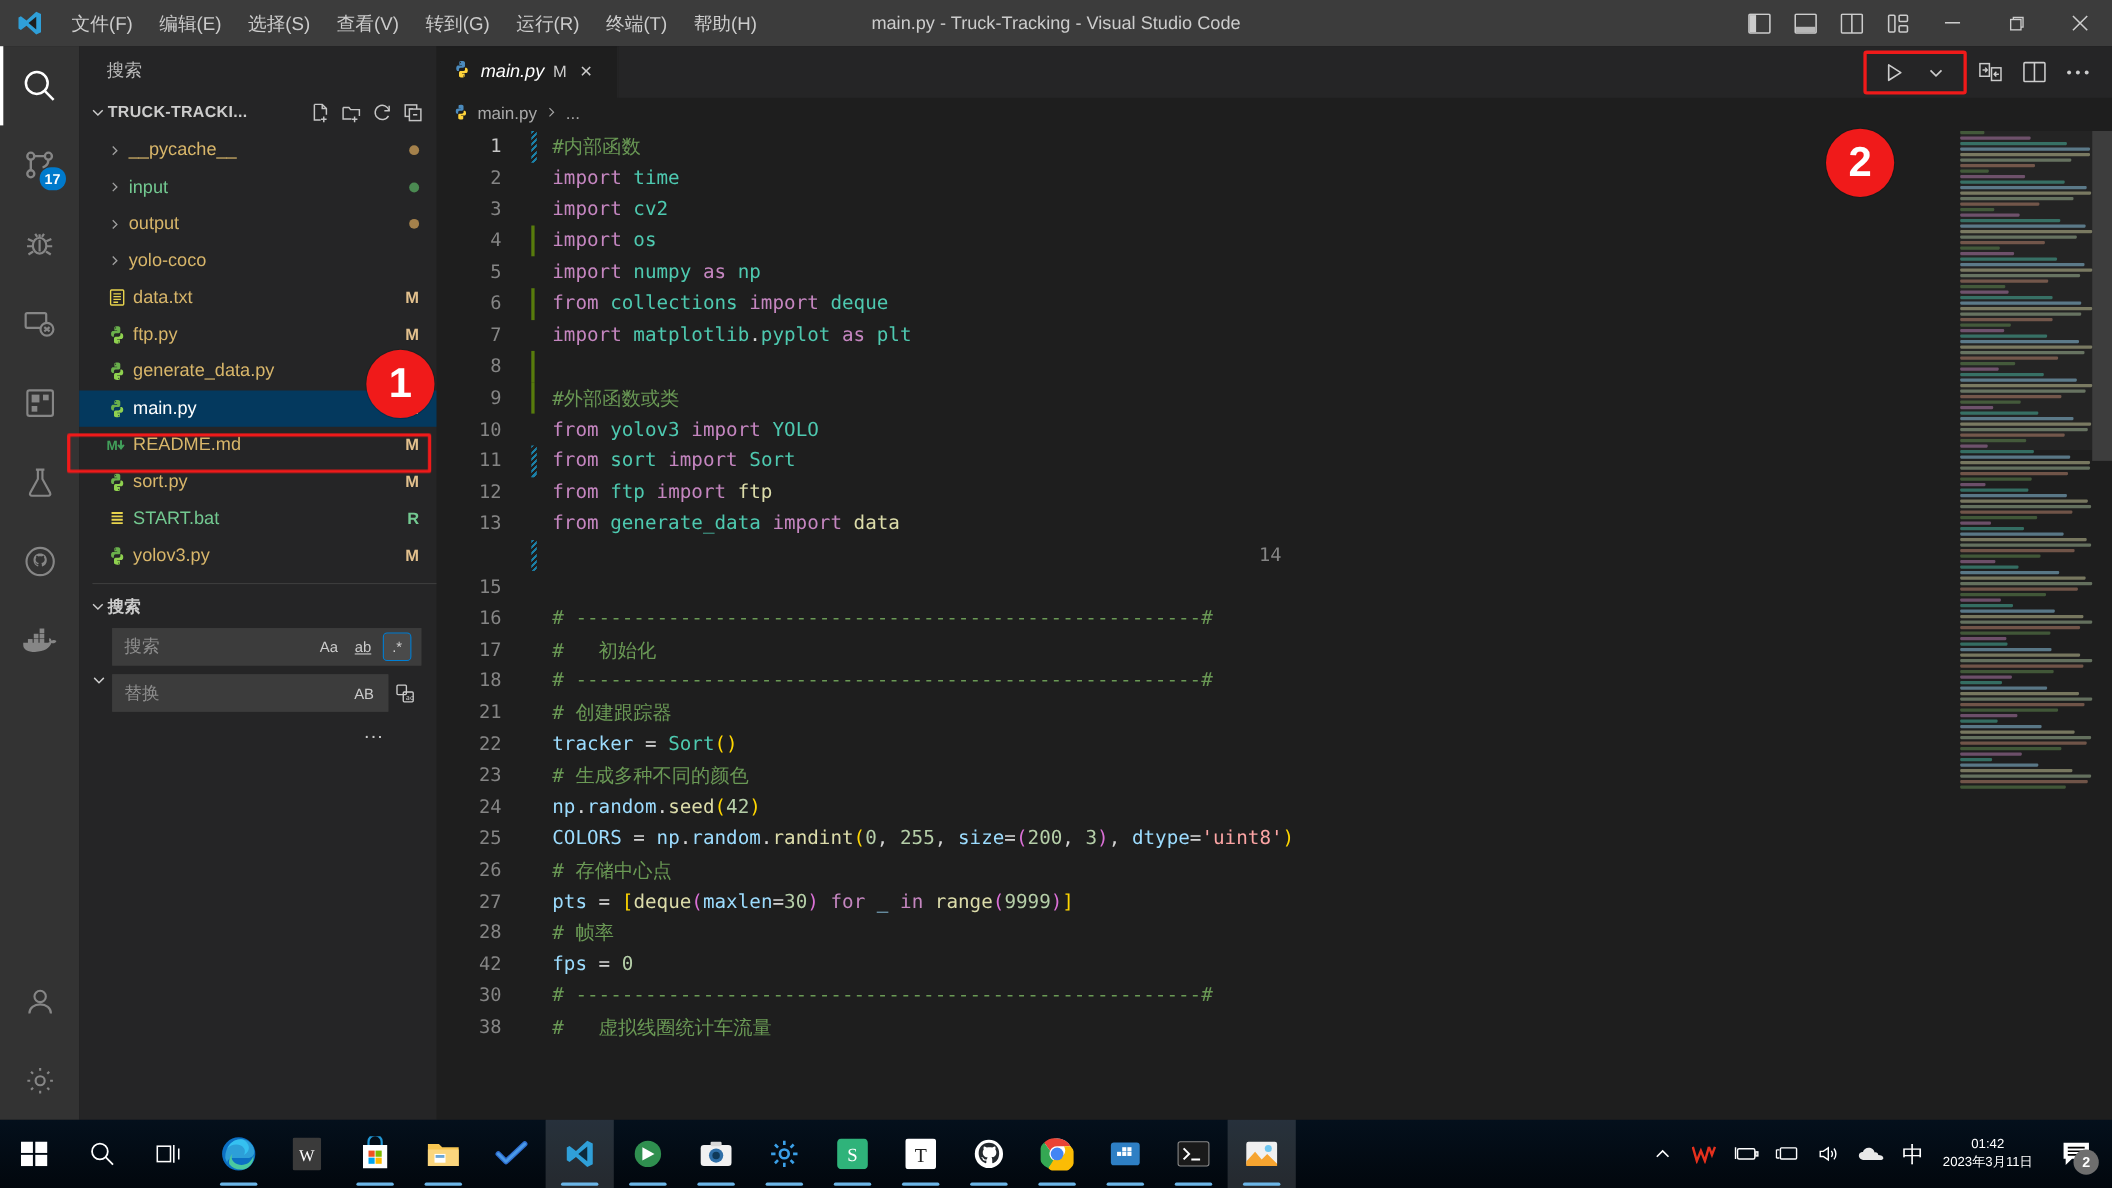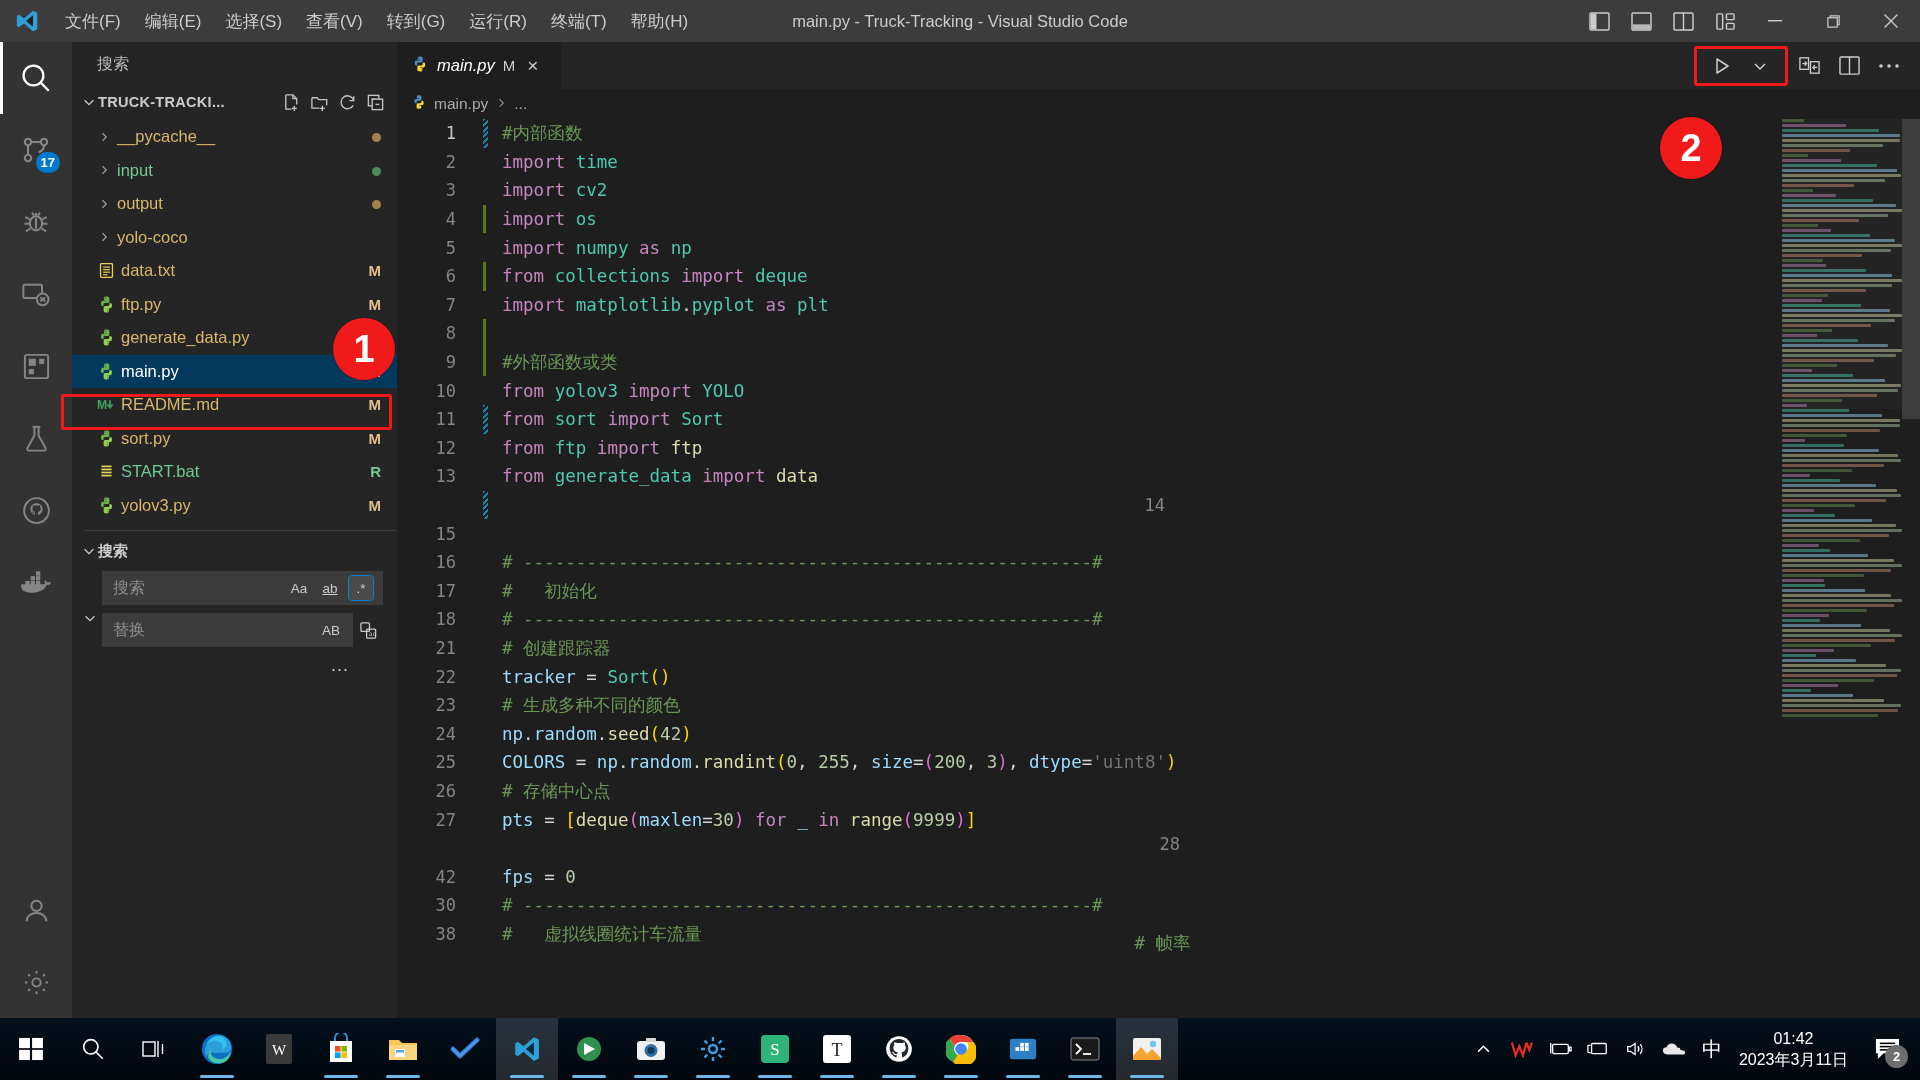--- a/index.html
+++ b/index.html
@@ -148,21 +148,21 @@
   .line.cur .ln { color: #c6c6c6; }
   .fold { width: 22px; flex: 0 0 22px; display: flex; align-items: center; justify-content: center; }
   .codetext { padding-left: 8px; }
   
   .k  { color: #c586c0; }  
   .mod{ color: #4ec9b0; }  
   .id { color: #9cdcfe; }  
   .fn { color: #dcdcaa; }  
   .cm { color: #6a9955; }  
   .num{ color: #b5cea8; }  
-  .str{ color: #737373; }  
+  .str{ color: #fca5a5; }  
   .op { color: #d4d4d4; }  
   .pn { color: #ffd700; }  
   .pn2{ color: #da70d6; }  
   .cls{ color: #4ec9b0; }
   .plain { color: #d4d4d4; }
 
   .chg-green { position: absolute; left: 86px; width: 3px; background: #587c0c; }
   .chg-blue  { position: absolute; left: 86px; width: 5px; }
   .chg-blue::after {
     content:""; position:absolute; inset:0;
@@ -199,21 +199,21 @@
     position: relative;
   }
   .tb-item.running::after {
     content: ""; position: absolute; bottom: 2px; left: 14px; right: 14px; height: 3px;
     background: #6cb6e8; border-radius: 2px;
   }
   .tb-item.active { background: rgba(255,255,255,0.14); }
   .tray { margin-left: auto; display: flex; align-items: center; height: 62px; padding-right: 6px; }
   .tray-ic { width: 38px; height: 62px; display: flex; align-items: center; justify-content: center; color: #ffffff; }
   .clock {
-    color: #ffffff; font-size: 16px; line-height: 1.32; text-align: center;
+    color: #ffffff; font-size: 12px; line-height: 1.32; text-align: center;
     padding: 0 12px 0 8px; display: flex; flex-direction: column; justify-content: center; height: 62px;
   }
   .notif { width: 54px; height: 62px; display: flex; align-items: center; justify-content: center; position: relative; }
   .notif-badge {
     position: absolute; right: 6px; bottom: 12px; width: 23px; height: 23px; border-radius: 50%;
     background: #6e6e6e; color: #ffffff; font-size: 13px; font-weight: bold;
     display: flex; align-items: center; justify-content: center;
   }
 </style>
 </head>
@@ -677,21 +677,21 @@
             <div class="line" style="position: relative;"><span class="ln">16</span><span class="fold"></span><span class="codetext"><span class="cm"># ------------------------------------------------------#</span></span></div>
             <div class="line" style="position: relative;"><span class="ln">17</span><span class="fold"></span><span class="codetext"><span class="cm">#   初始化</span></span></div>
             <div class="line" style="position: relative;"><span class="ln">18</span><span class="fold"></span><span class="codetext"><span class="cm"># ------------------------------------------------------#</span></span></div>
             <div class="line" style="position: relative;"><span class="ln">21</span><span class="fold"></span><span class="codetext"><span class="cm"># 创建跟踪器</span></span></div>
             <div class="line" style="position: relative;"><span class="ln">22</span><span class="fold"></span><span class="codetext"><span class="id">tracker</span><span class="plain"> </span><span class="op">=</span><span class="plain"> </span><span class="cls">Sort</span><span class="pn">()</span></span></div>
             <div class="line" style="position: relative;"><span class="ln">23</span><span class="fold"></span><span class="codetext"><span class="cm"># 生成多种不同的颜色</span></span></div>
             <div class="line" style="position: relative;"><span class="ln">24</span><span class="fold"></span><span class="codetext"><span class="id">np</span><span class="op">.</span><span class="id">random</span><span class="op">.</span><span class="fn">seed</span><span class="pn">(</span><span class="num">42</span><span class="pn">)</span></span></div>
             <div class="line" style="position: relative;"><span class="ln">25</span><span class="fold"></span><span class="codetext"><span class="id">COLORS</span><span class="plain"> </span><span class="op">=</span><span class="plain"> </span><span class="id">np</span><span class="op">.</span><span class="id">random</span><span class="op">.</span><span class="fn">randint</span><span class="pn">(</span><span class="num">0</span><span class="op">, </span><span class="num">255</span><span class="op">, </span><span class="id">size</span><span class="op">=</span><span class="pn2">(</span><span class="num">200</span><span class="op">, </span><span class="num">3</span><span class="pn2">)</span><span class="op">, </span><span class="id">dtype</span><span class="op">=</span><span class="str">'uint8'</span><span class="pn">)</span></span></div>
             <div class="line" style="position: relative; align-items: center;"><span class="ln">26</span><span class="fold"></span><span class="codetext"><span class="cm"># 存储中心点</span></span></div>
             <div class="line" style="position: relative;"><span class="ln">27</span><span class="fold"></span><span class="codetext"><span class="id">pts</span><span class="plain"> </span><span class="op">=</span><span class="plain"> </span><span class="pn">[</span><span class="fn">deque</span><span class="pn2">(</span><span class="id">maxlen</span><span class="op">=</span><span class="num">30</span><span class="pn2">)</span><span class="plain"> </span><span class="k">for</span><span class="plain"> </span><span class="id">_</span><span class="plain"> </span><span class="k">in</span><span class="plain"> </span><span class="fn">range</span><span class="pn2">(</span><span class="num">9999</span><span class="pn2">)</span><span class="pn">]</span></span></div>
-            <div class="line" style="position: relative; flex-direction: column;"><span class="ln">28</span><span class="fold"></span><span class="codetext"><span class="cm"># 帧率</span></span></div>
+            <div class="line" style="position: relative;"><span class="ln">28</span><span class="fold"></span><span class="codetext"><span class="cm"># 帧率</span></span></div>
             <div class="line" style="position: relative;"><span class="ln">42</span><span class="fold"></span><span class="codetext"><span class="id">fps</span><span class="plain"> </span><span class="op">=</span><span class="plain"> </span><span class="num">0</span></span></div>
             <div class="line" style="position: relative;"><span class="ln">30</span><span class="fold"></span><span class="codetext"><span class="cm"># ------------------------------------------------------#</span></span></div>
             <div class="line" style="position: relative;"><span class="ln">38</span><span class="fold"></span><span class="codetext"><span class="cm">#   虚拟线圈统计车流量</span></span></div>
           </div>
         <div class="minimap" id="minimap">
           <div class="mm-slider"></div>
         <div class="mm-line" style="width: 18%; background: rgb(106, 153, 85); opacity: 0.55;"></div>
             <div class="mm-line" style="width: 53%; background: rgb(197, 134, 192); opacity: 0.55;"></div>
             <div class="mm-line" style="width: 81%; background: rgb(78, 201, 176); opacity: 0.55;"></div>
             <div class="mm-line" style="width: 98%; background: rgb(156, 220, 254); opacity: 0.55;"></div>

